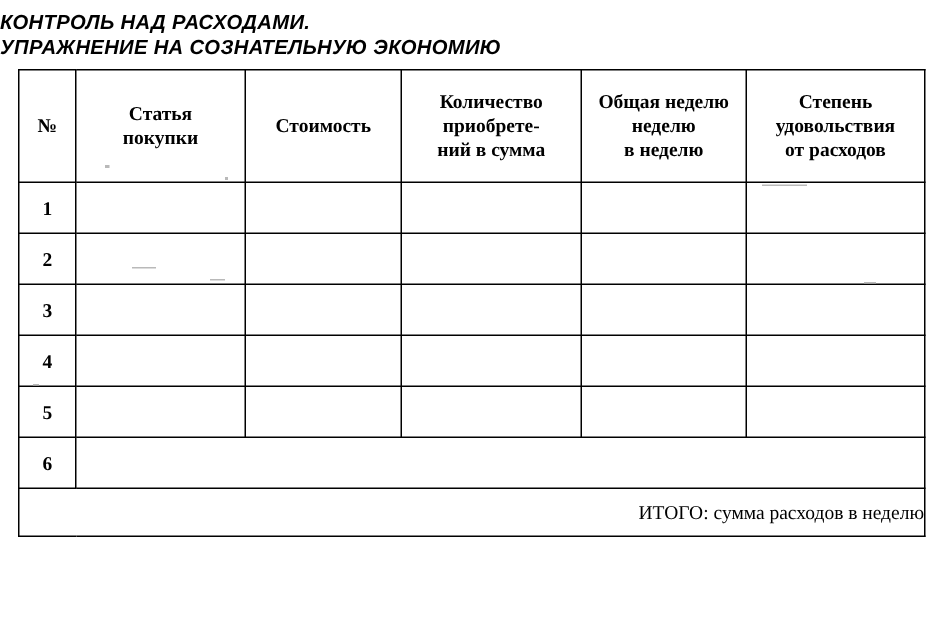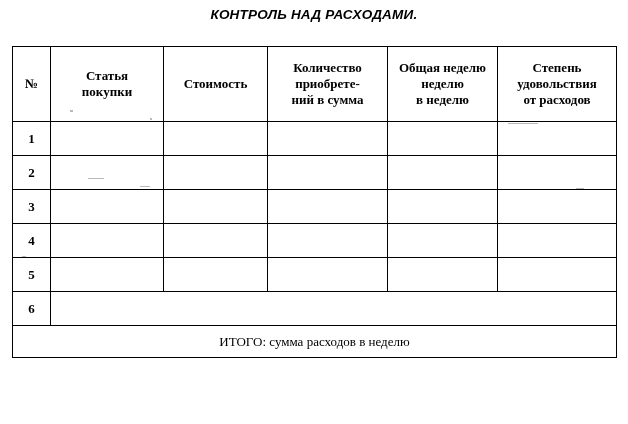--- a/index.html
+++ b/index.html
@@ -20,21 +20,21 @@
     height: 424px;
     box-sizing: border-box;
   }
 
   
   .title-block {
     position: absolute;
     left: 0;
     top: 6px;
     width: 628px;
-    text-align: center;
+    text-align: left;
   }
   .title-line {
     font-family: "Liberation Sans", sans-serif;
     font-weight: bold;
     font-style: italic;
     font-size: 13.5px;
     letter-spacing: 0.2px;
     line-height: 17px;
     white-space: nowrap;
   }
@@ -82,37 +82,38 @@
   .blank-cell {
     height: 33px;
   }
 
   
   .total-cell {
     height: 31px;
     padding: 3px 6px 3px 7px;
     font-size: 13.5px;
     font-family: "Liberation Serif", serif;
-    text-align: center;
+    text-align: right;
   }
 
   
   .speck {
     position: absolute;
     background: #b9b9b9;
     pointer-events: none;
   }
 </style>
 </head>
 <body>
 
 <div class="page">
 
   <div class="title-block">
     <div class="title-line">КОНТРОЛЬ НАД РАСХОДАМИ.</div>
+    <div class="title-line">УПРАЖНЕНИЕ НА СОЗНАТЕЛЬНУЮ ЭКОНОМИЮ</div>
   </div>
 
   <div class="table-wrap">
     <table class="main">
       <colgroup>
         <col style="width:38px">
         <col style="width:113px">
         <col style="width:104px">
         <col style="width:120px">
         <col style="width:110px">

